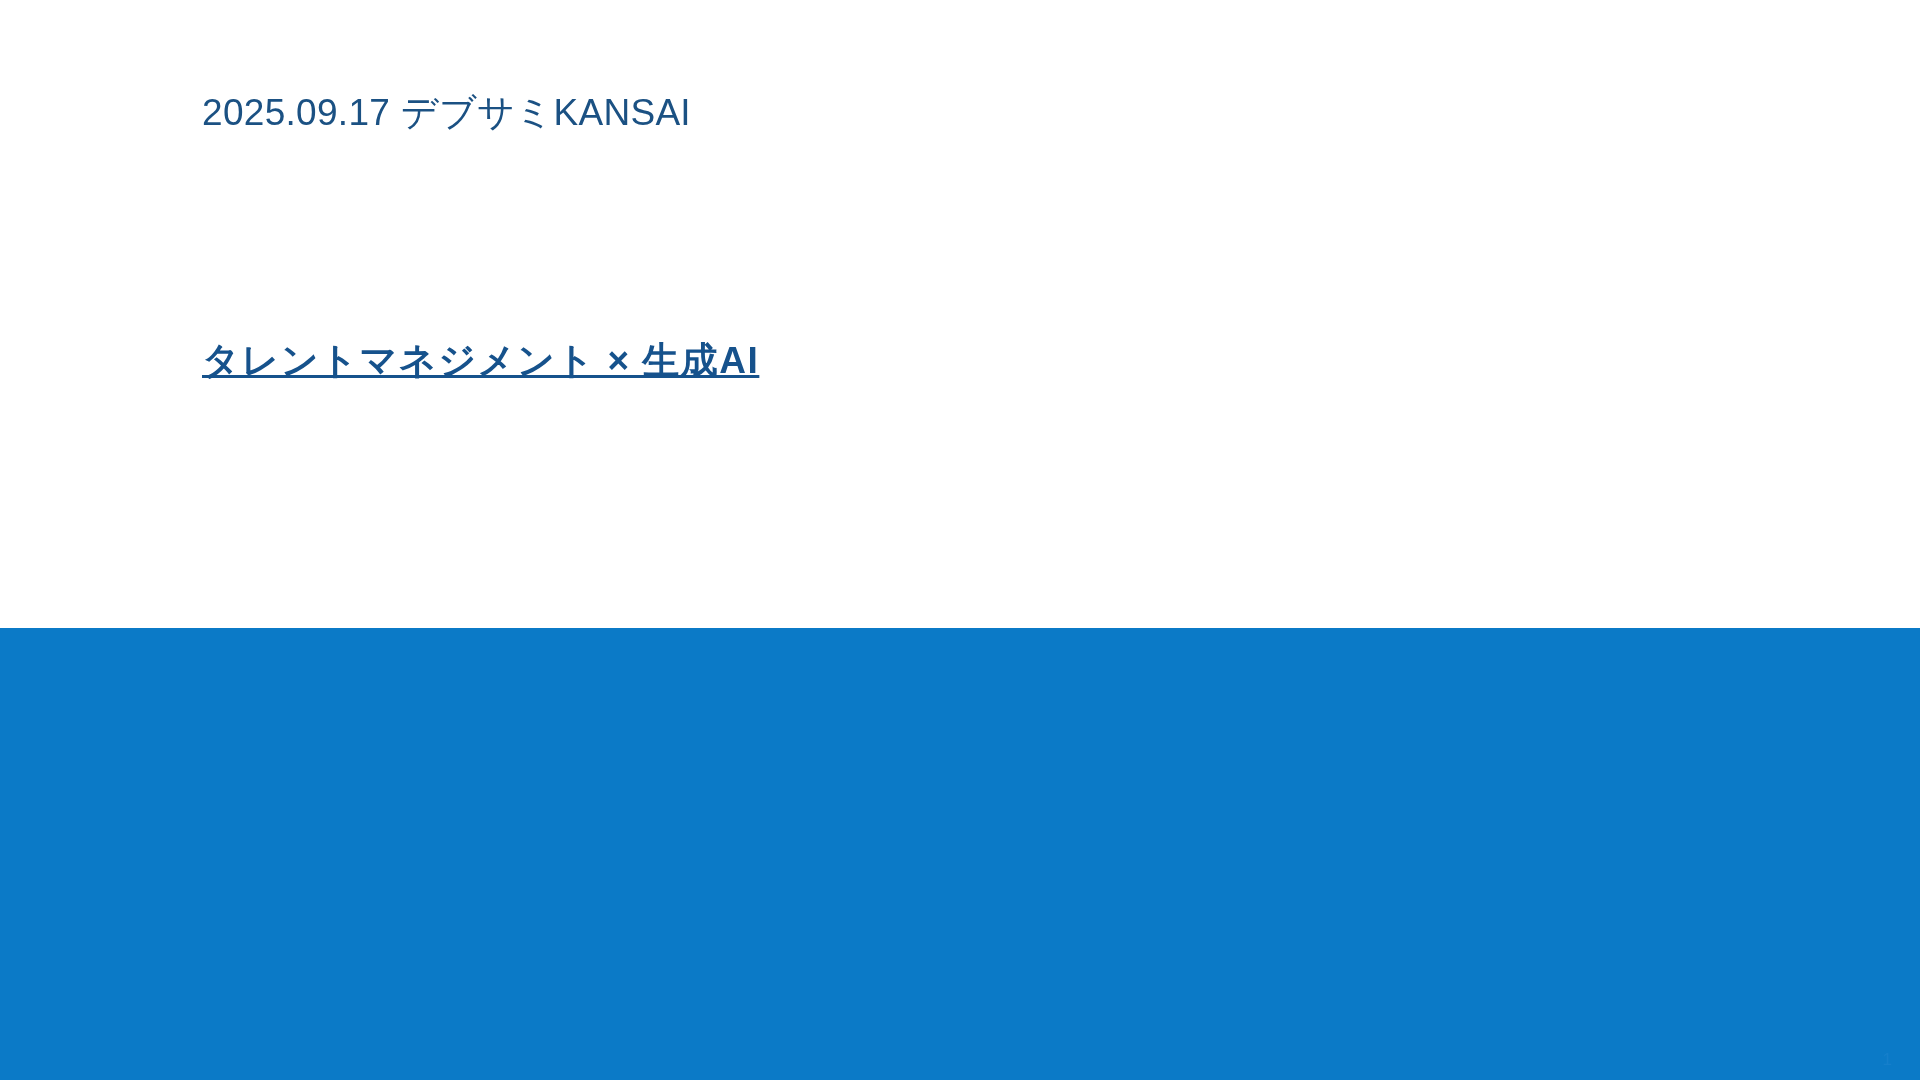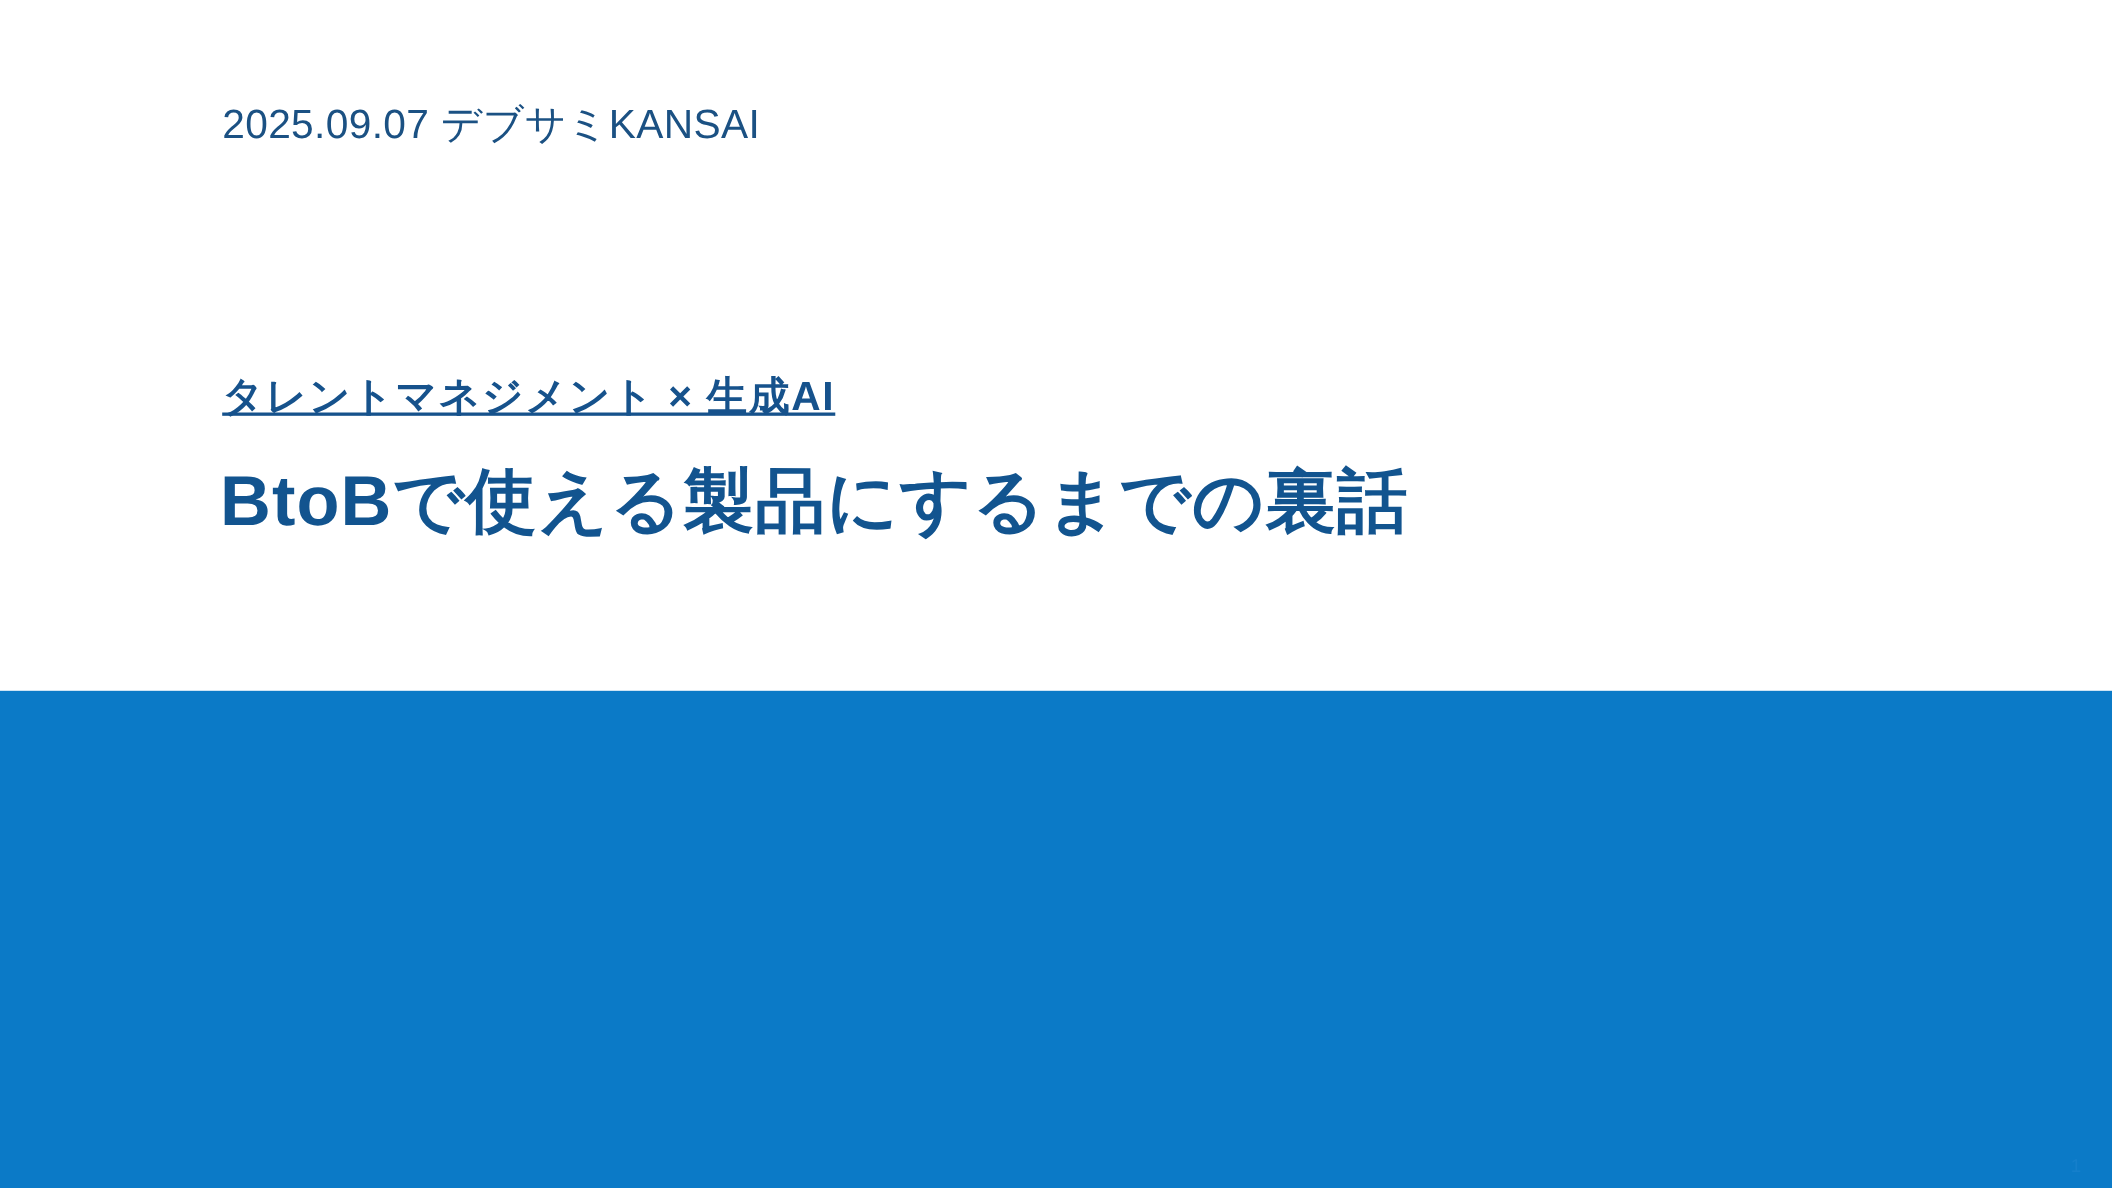--- a/index.html
+++ b/index.html
@@ -63,24 +63,23 @@
     font-size:17px;
     color:#1e84cf;
     opacity:0.55;
   }
 </style>
 </head>
 <body>
 
 <div class="slide">
 
-  <div class="eyebrow">2025.09.07 デブサミKANSAI</div>
+  <div class="eyebrow">2025.09.17 デブサミKANSAI</div>
 
   <div class="subtitle">タレントマネジメント × 生成AI</div>
 
-  <h1 class="maintitle">BtoBで使える製品にするまでの裏話</h1>
 
   <div class="band">
 
     <div class="pagenum">1</div>
   </div>
 
 </div>
 
 </body></html>

